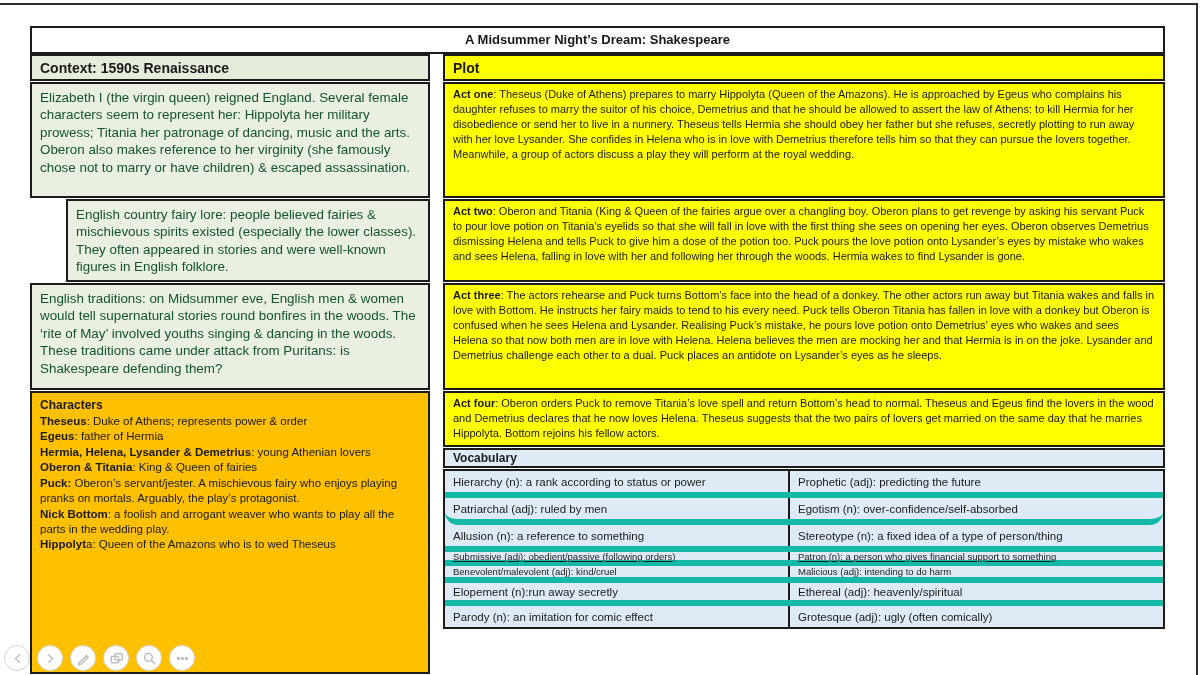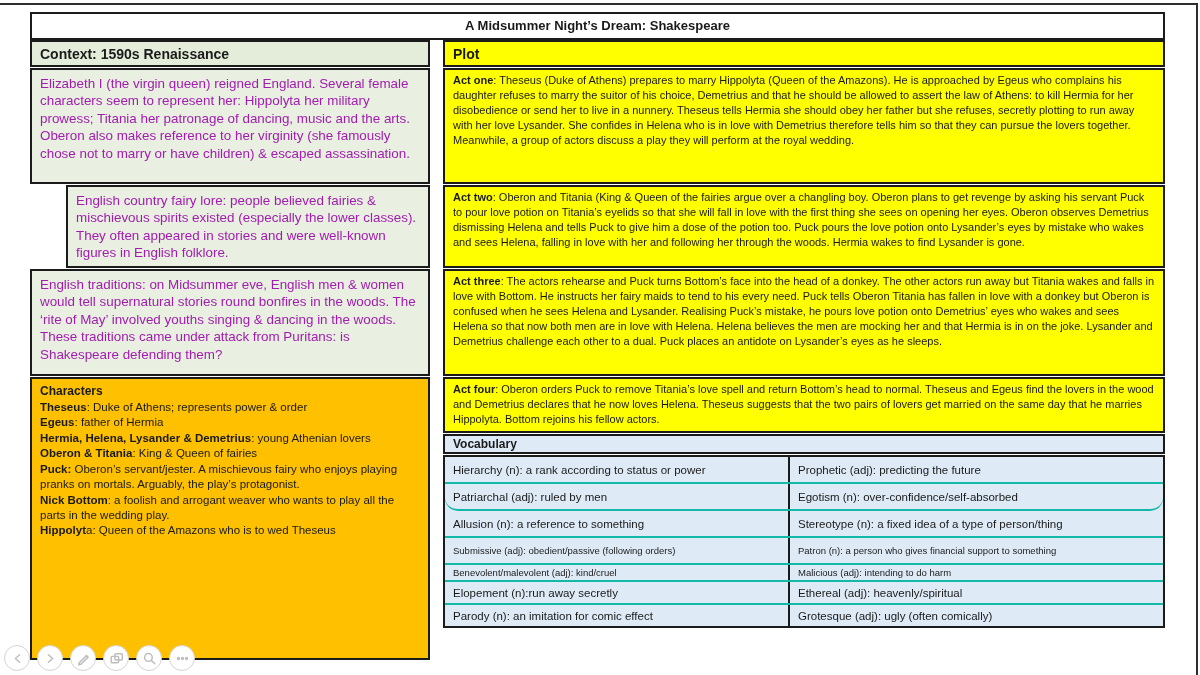--- a/index.html
+++ b/index.html
@@ -3,46 +3,46 @@
 <meta charset="utf-8">
 <style>
   * { box-sizing: border-box; margin: 0; padding: 0; }
   html, body { width: 1200px; height: 675px; background: #ffffff; overflow: hidden;
     font-family: "Liberation Sans", sans-serif; color: #1a1a1a; }
   .slide { position: relative; width: 1200px; height: 675px; background: #fff; }
 
   .top-edge { position: absolute; left: 0; top: 3px; right: 2px; height: 2px; background: #2e2e2e; }
   .right-edge { position: absolute; top: 3px; right: 2px; width: 2px; bottom: 0; background: #2e2e2e; }
 
-  .doc { position: absolute; left: 30px; top: 12px; width: 1135px; }
+  .doc { position: absolute; left: 30px; top: 26px; width: 1135px; }
   .title-box { height: 28px; border: 2px solid #1b1b1b; background: #fff; text-align: center;
     font-weight: bold; font-size: 13px; line-height: 24px; }
   .cols { display: flex; gap: 13px; }
   .col-left { width: 400px; }
   .col-right { width: 722px; }
 
   .box { border: 2px solid #1b1b1b; margin-bottom: 1px; overflow: hidden; }
   .header-cell { height: 27px; display: flex; align-items: center; padding: 0 8px;
     font-weight: bold; font-size: 14px; }
   .green { background: #e3edd9; }
   .yellow { background: #ffff00; }
 
-  .ctx { background: #e9f0e2; font-size: 13.4px; line-height: 1.3; padding: 5px 8px 4px; color: #a21caf; }
+  .ctx { background: #e9f0e2; font-size: 13.4px; line-height: 1.3; padding: 5px 8px 4px; color: #14532d; }
   .act { background: #ffff00; font-size: 11px; line-height: 1.36; padding: 3px 8px 2px; }
   .act-tight { padding-top: 1px; line-height: 1.25; }
   .b { font-weight: bold; }
 
   .characters { background: #ffc000; height: 283px; font-size: 11.5px; line-height: 1.34;
     padding: 4px 8px; }
   .char-header { font-weight: bold; font-size: 12px; margin-bottom: 1px; }
 
   .vocab-header { height: 20px; background: #deebf7; font-weight: bold; font-size: 12px;
     display: flex; align-items: center; padding: 0 8px; }
   .vocab-table { border: 2px solid #1b1b1b; background: #deebf7; margin-bottom: 0; }
-  .v-row { display: flex; border-bottom: 2px solid #14b8a6; }
+  .v-row { display: flex; border-bottom: 6px solid #14b8a6; }
   .v-row:last-child { border-bottom: none; }
   .v-cell { display: flex; align-items: center; padding: 0 8px; font-size: 11.5px; }
   .v-left { width: 345px; border-right: 2px solid #1b1b1b; }
   .v-right { flex: 1; }
   .v-row.small .v-cell { font-size: 9.5px; }
 
   .nav { position: absolute; left: 4px; top: 645px; display: flex; gap: 7px; z-index: 5; }
   .nav-btn { width: 26px; height: 26px; border: 1px solid #d4d4d4; border-radius: 50%;
     background: #fff; display: flex; align-items: center; justify-content: center; }
   .nav-btn svg { stroke: #bdbdbd; fill: none; stroke-width: 1.4; stroke-linecap: round;
@@ -95,21 +95,21 @@
               <div class="v-cell v-right">Prophetic (adj): predicting the future</div>
             </div>
             <div class="v-row" style="height: 27px; border-radius: 13px;">
               <div class="v-cell v-left">Patriarchal (adj): ruled by men</div>
               <div class="v-cell v-right">Egotism (n): over-confidence/self-absorbed</div>
             </div>
             <div class="v-row" style="height: 27px;">
               <div class="v-cell v-left">Allusion (n): a reference to something</div>
               <div class="v-cell v-right">Stereotype (n): a fixed idea of a type of person/thing</div>
             </div>
-            <div class="v-row small" style="height: 27px;">
+            <div class="v-row small" style="height: 14px; text-decoration: underline;">
               <div class="v-cell v-left">Submissive (adj): obedient/passive (following orders)</div>
               <div class="v-cell v-right">Patron (n): a person who gives financial support to something</div>
             </div>
             <div class="v-row small" style="height: 17px;">
               <div class="v-cell v-left">Benevolent/malevolent (adj): kind/cruel</div>
               <div class="v-cell v-right">Malicious (adj): intending to do harm</div>
             </div>
             <div class="v-row" style="height: 23px;">
               <div class="v-cell v-left">Elopement (n):run away secretly</div>
               <div class="v-cell v-right">Ethereal (adj): heavenly/spiritual</div>

